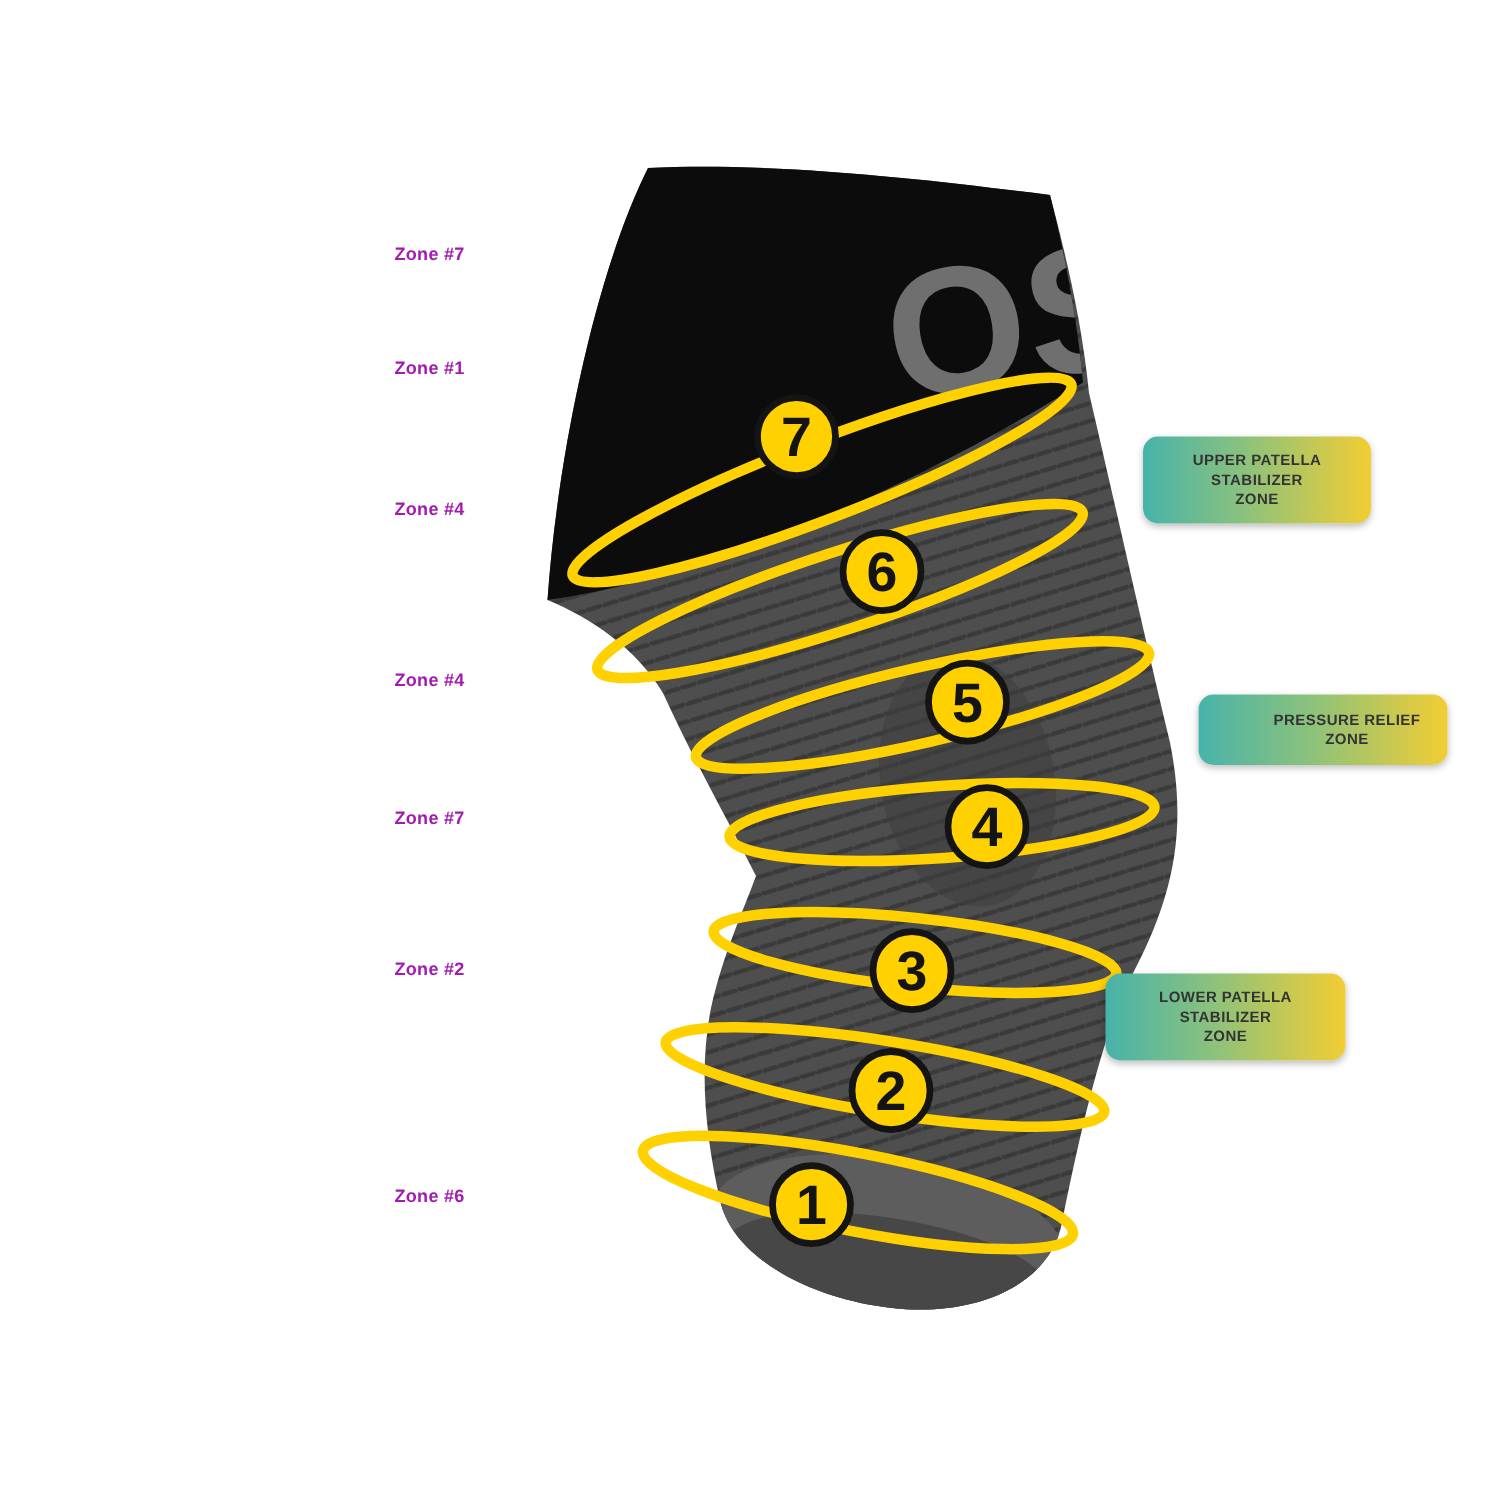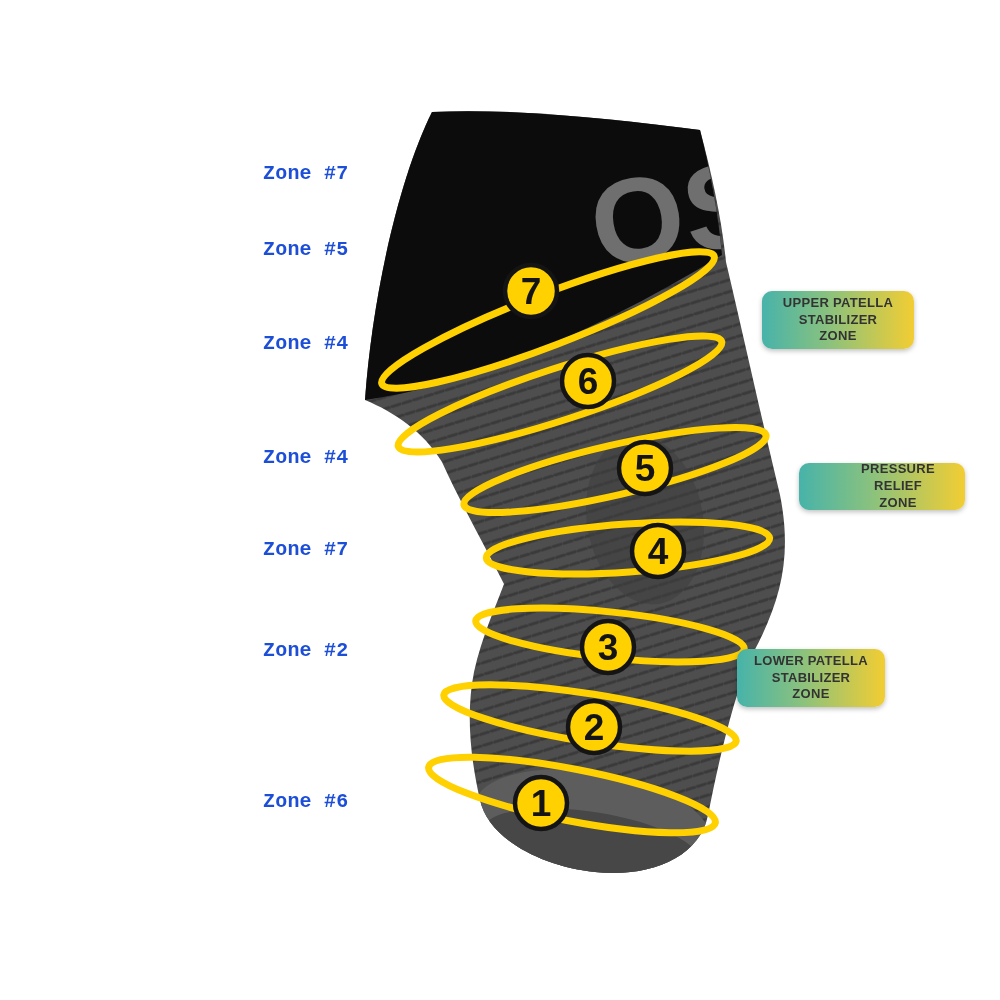--- a/index.html
+++ b/index.html
@@ -12,48 +12,47 @@
     font-family: "Liberation Sans", sans-serif;
   }
   .diagram-svg {
     position: absolute;
     left: 0; top: 0;
     width: 1000px; height: 1000px;
   }
   .zone-label {
     position: absolute;
     left: 263px;
-    color: #1d4ed8;
+    color: #a21caf;
     font-weight: bold;
-    font-size: 20px;
+    font-size: 12px;
     letter-spacing: 0.2px;
     white-space: nowrap;
-    font-family: Liberation Mono, monospace;
   }
   .callout {
     position: absolute;
     border-radius: 10px;
     display: flex;
     align-items: center;
     justify-content: center;
     text-align: center;
     font-weight: bold;
-    font-size: 13px;
+    font-size: 10px;
     line-height: 1.3;
     letter-spacing: 0.3px;
     color: #333333;
     background: linear-gradient(90deg, #47b3aa 0%, #8cc27c 45%, #f2cd33 100%);
     box-shadow: 0 2px 5px rgba(0,0,0,0.25);
     white-space: pre-line;
     padding: 4px 8px;
     box-sizing: border-box;
   }
   .callout-upper   { left: 762px; top: 291px; width: 152px; height: 58px; }
   .callout-pressure{ left: 799px; top: 463px; width: 166px; height: 47px; padding-left: 40px; }
-  .callout-lower   { left: 737px; top: 649px; width: 148px; height: 58px; text-align: center; }
+  .callout-lower   { left: 737px; top: 649px; width: 160px; height: 58px; text-align: center; }
 
   .band-number-text {
     font-family: "Liberation Sans", sans-serif;
     font-weight: bold;
     font-size: 37px;
     fill: #141414;
   }
   .logo-text {
     font-family: "Liberation Sans", sans-serif;
     font-weight: bold;
@@ -162,21 +161,21 @@
         <text class="band-number-text" x="594" y="740">2</text>
       </g>
       <g>
         <circle cx="541" cy="803" r="26" fill="#ffd100" stroke="#141414" stroke-width="4.5"></circle>
         <text class="band-number-text" x="541" y="816">1</text>
       </g>
     </g>
   </svg>
 
   <div class="zone-label" style="top:162px;">Zone #7</div>
-  <div class="zone-label" style="top:238px;">Zone #5</div>
+  <div class="zone-label" style="top:238px;">Zone #1</div>
   <div class="zone-label" style="top:332px;">Zone #4</div>
   <div class="zone-label" style="top:446px;text-align:center;">Zone #4</div>
   <div class="zone-label" style="top:538px;">Zone #7</div>
   <div class="zone-label" style="top:639px;">Zone #2</div>
   <div class="zone-label" style="top:790px;">Zone #6</div>
 
   <div class="callout callout-upper">UPPER PATELLA
 STABILIZER
 ZONE</div>
   <div class="callout callout-pressure">PRESSURE RELIEF

